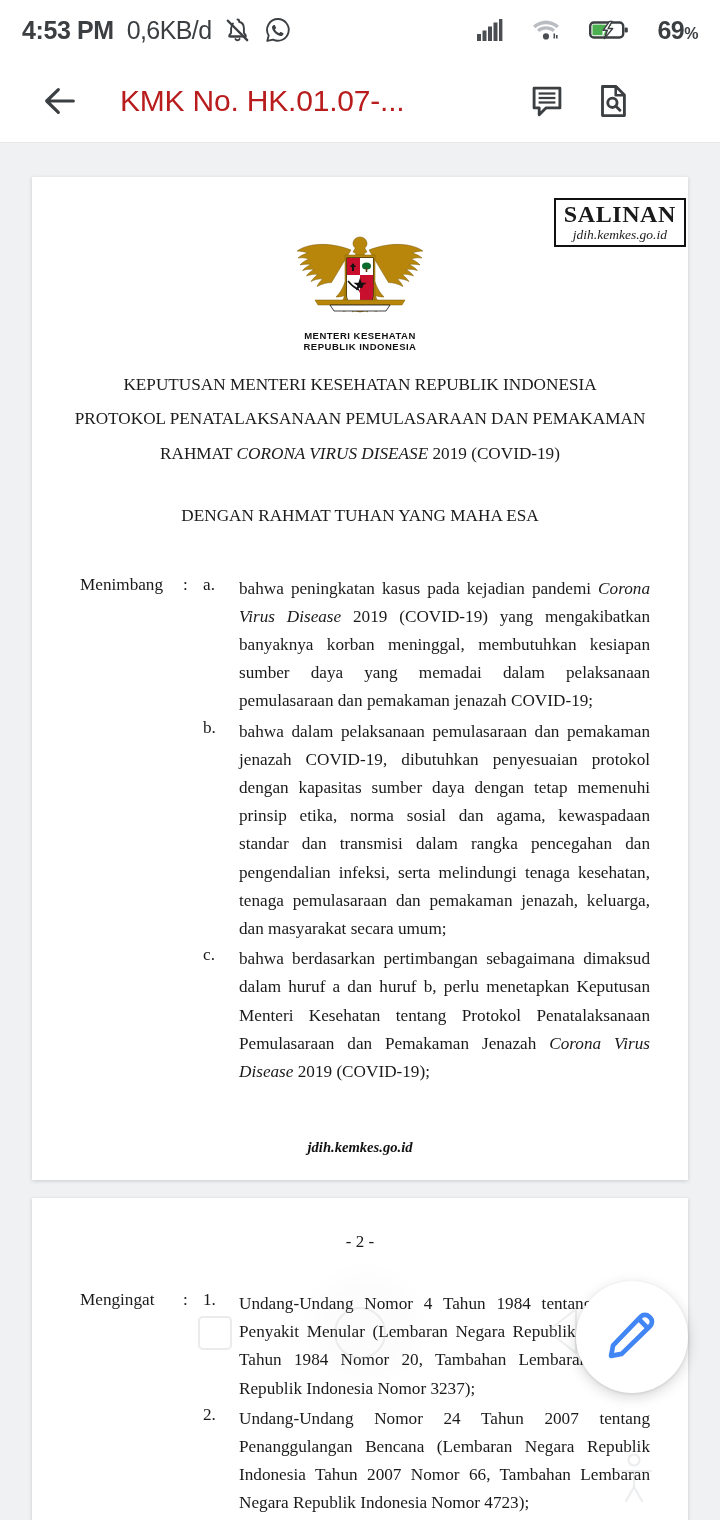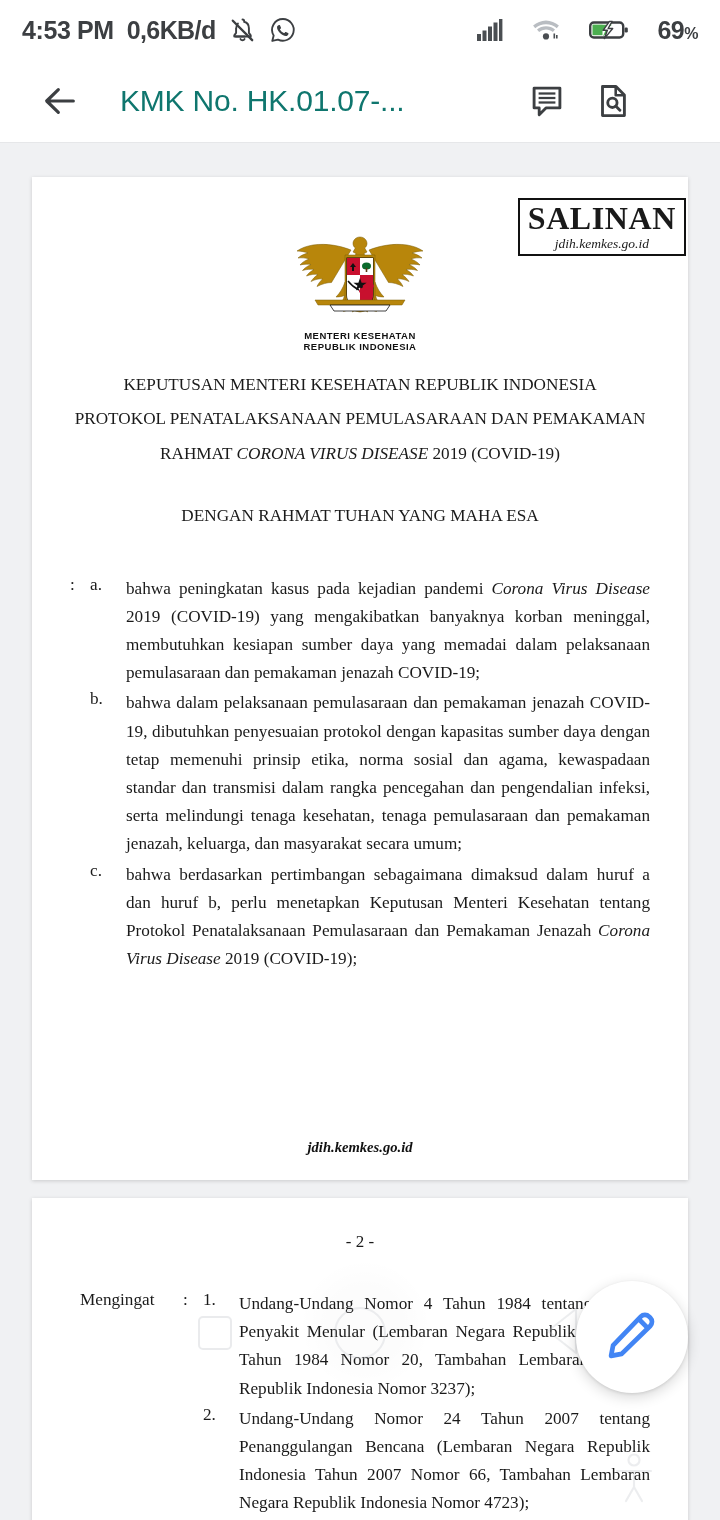--- a/index.html
+++ b/index.html
@@ -13,40 +13,40 @@
   
   .status-bar {
     height: 60px; width: 720px;
     background: #ffffff;
     display: flex; align-items: center;
     padding: 8px 22px;
     color: #3c3f42;
   }
   .sb-left { display: flex; align-items: center; gap: 13px; }
   .sb-time { font-size: 25px; font-weight: 700; letter-spacing: -0.4px; }
-  .sb-data { font-size: 25px; font-weight: 700; letter-spacing: -0.6px; }
+  .sb-data { font-size: 25px; font-weight: 400; letter-spacing: -0.6px; }
   .sb-spacer { flex: 1; }
   .sb-right { display: flex; align-items: center; gap: 28px; }
   .sb-batt-pct { font-size: 25px; font-weight: 700; letter-spacing: -0.5px; }
   .sb-batt-pct .pct { font-size: 16px; }
   .ico { display: block; }
 
   
   .app-bar {
     height: 83px; width: 720px;
     background: #ffffff;
     display: flex; align-items: center;
     padding: 0 24px 0 34px;
     border-bottom: 1px solid #e6e7e9;
   }
   .ab-back { width: 52px; height: 52px; display: flex; align-items: center; justify-content: center; cursor: pointer; }
   .ab-title {
     flex: 1;
     font-size: 30px;
-    color: #0f766e;
+    color: #b91c1c;
     margin-left: 34px;
     white-space: nowrap; overflow: hidden;
     letter-spacing: -0.2px;
   }
   .ab-action { width: 66px; height: 60px; display: flex; align-items: center; justify-content: center; cursor: pointer; }
   .ab-more { width: 50px; height: 60px; display: flex; align-items: center; justify-content: center; cursor: pointer; }
   .dot { width: 7px; height: 7px; border-radius: 50%; background: #3c3f42; margin: 3px 0; }
 
   
   .viewer {
@@ -67,21 +67,21 @@
 
   
   .stamp {
     position: absolute; top: 21px; right: 2px;
     border: 2px solid #111;
     background: #fff;
     padding: 2px 8px 3px;
     text-align: center;
     line-height: 1.05;
   }
-  .stamp-title { font-size: 32px; font-weight: 700; letter-spacing: 0.6px; }
+  .stamp-title { font-size: 24px; font-weight: 700; letter-spacing: 0.6px; }
   .stamp-url { font-size: 13.5px; font-style: italic; margin-top: 1px; }
 
   
   .emblem-wrap { text-align: center; padding-top: 48px; }
   .emblem-caption {
     font-family: "Liberation Sans", sans-serif;
     font-size: 9.5px; font-weight: 700; line-height: 1.18;
     letter-spacing: 0.5px; margin-top: 1px; color: #111;
   }
 
@@ -281,20 +281,21 @@
 
       <div class="doc-head">
         <div>KEPUTUSAN MENTERI KESEHATAN REPUBLIK INDONESIA</div>
         <div>PROTOKOL PENATALAKSANAAN PEMULASARAAN DAN PEMAKAMAN</div>
         <div><span>RAHMAT </span><span class="ital">CORONA VIRUS DISEASE</span><span> 2019 (COVID-19)</span></div>
       </div>
 
       <div class="doc-sub">DENGAN RAHMAT TUHAN YANG MAHA ESA</div>
 
       <div class="cons-block">
+        <div class="cons-label">Menimbang</div>
         <div class="cons-colon">:</div>
         <div class="cons-items">
           <div class="cons-item">
             <div class="cons-marker">a.</div>
             <div class="cons-text"><span>bahwa peningkatan kasus pada kejadian pandemi </span><i>Corona Virus Disease</i><span> 2019 (COVID-19) yang mengakibatkan banyaknya korban meninggal, membutuhkan kesiapan sumber daya yang memadai dalam pelaksanaan pemulasaraan dan pemakaman jenazah COVID-19;</span></div>
           </div>
           <div class="cons-item">
             <div class="cons-marker">b.</div>
             <div class="cons-text"><span>bahwa dalam pelaksanaan pemulasaraan dan pemakaman jenazah COVID-19, dibutuhkan penyesuaian protokol dengan kapasitas sumber daya dengan tetap memenuhi prinsip etika, norma sosial dan agama, kewaspadaan standar dan transmisi dalam rangka pencegahan dan pengendalian infeksi, serta melindungi tenaga kesehatan, tenaga pemulasaraan dan pemakaman jenazah, keluarga, dan masyarakat secara umum;</span><i></i><span></span></div>
           </div>

